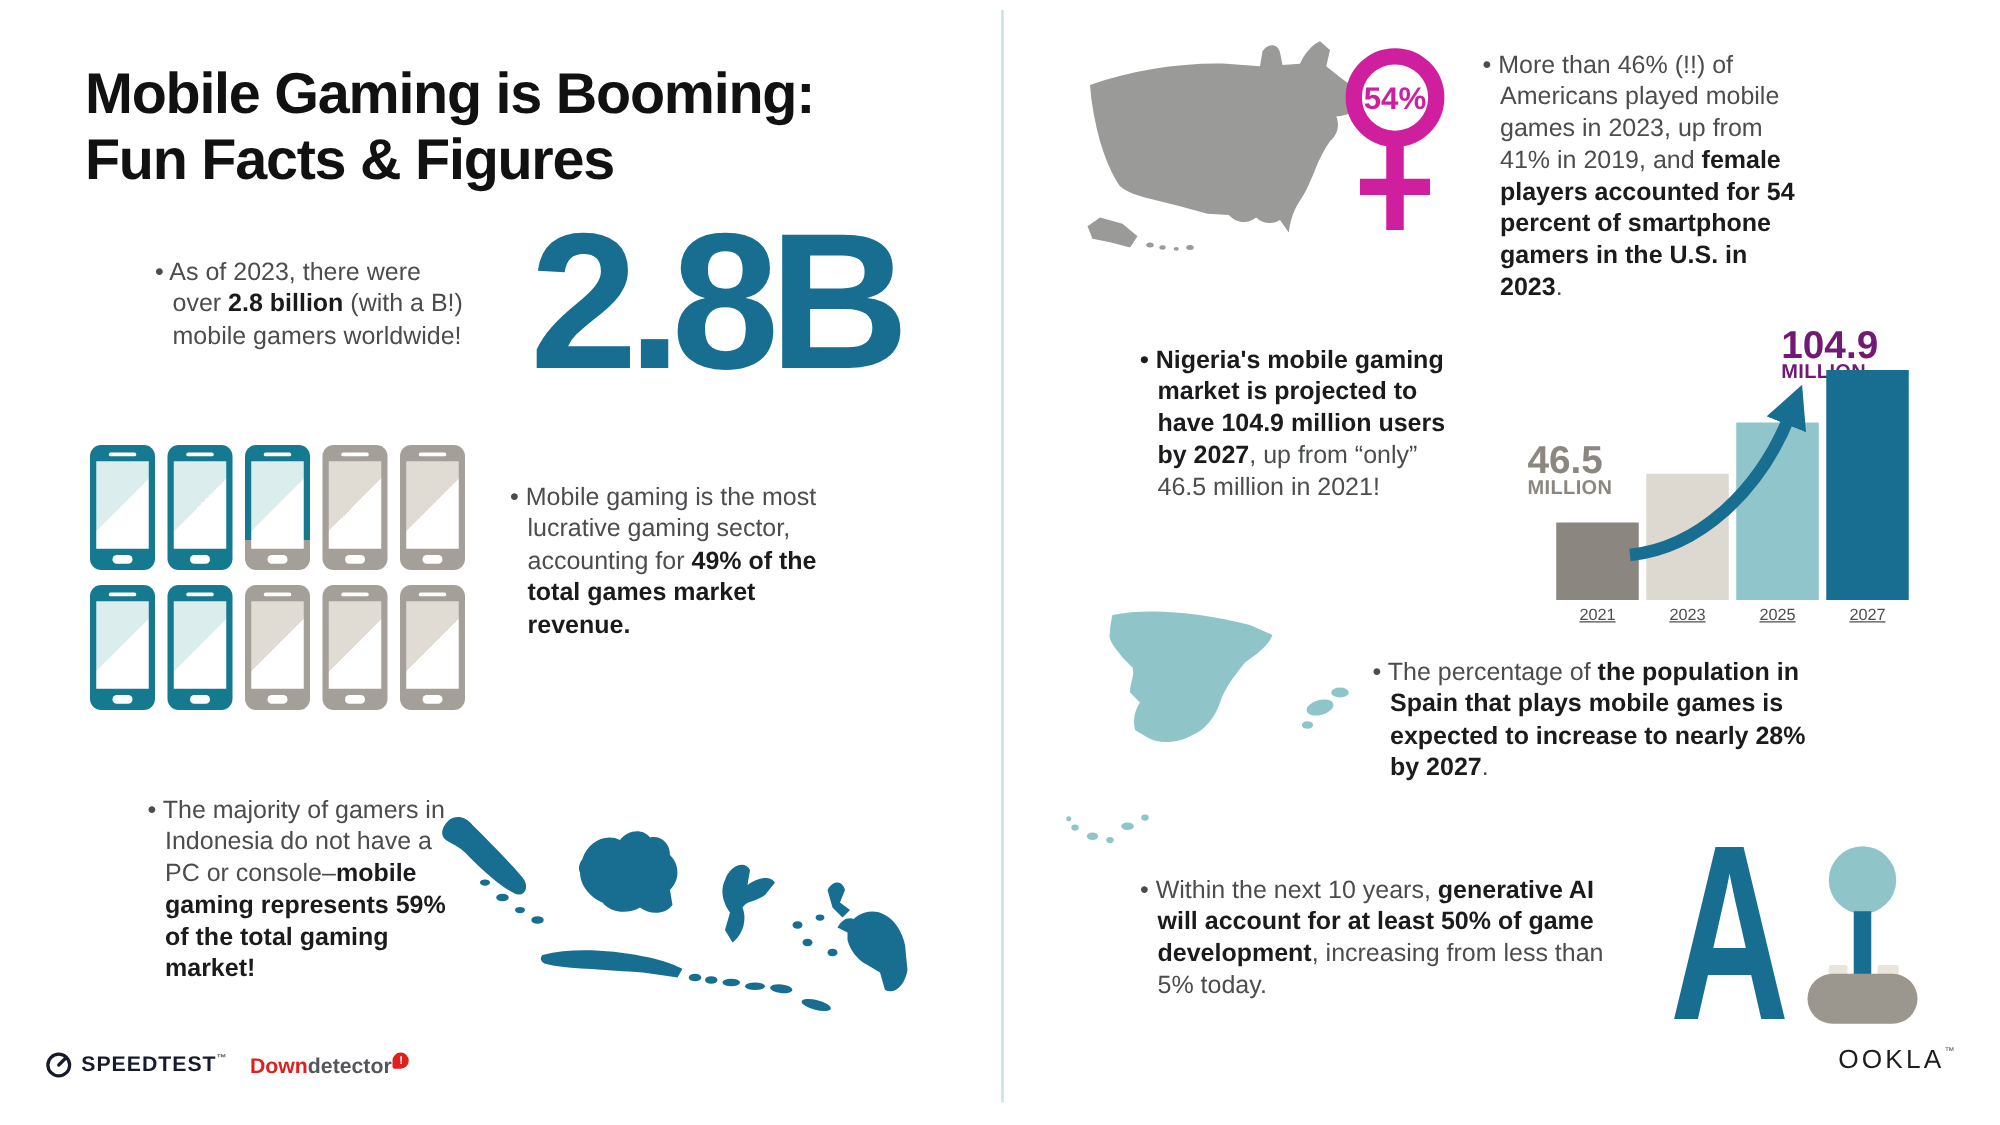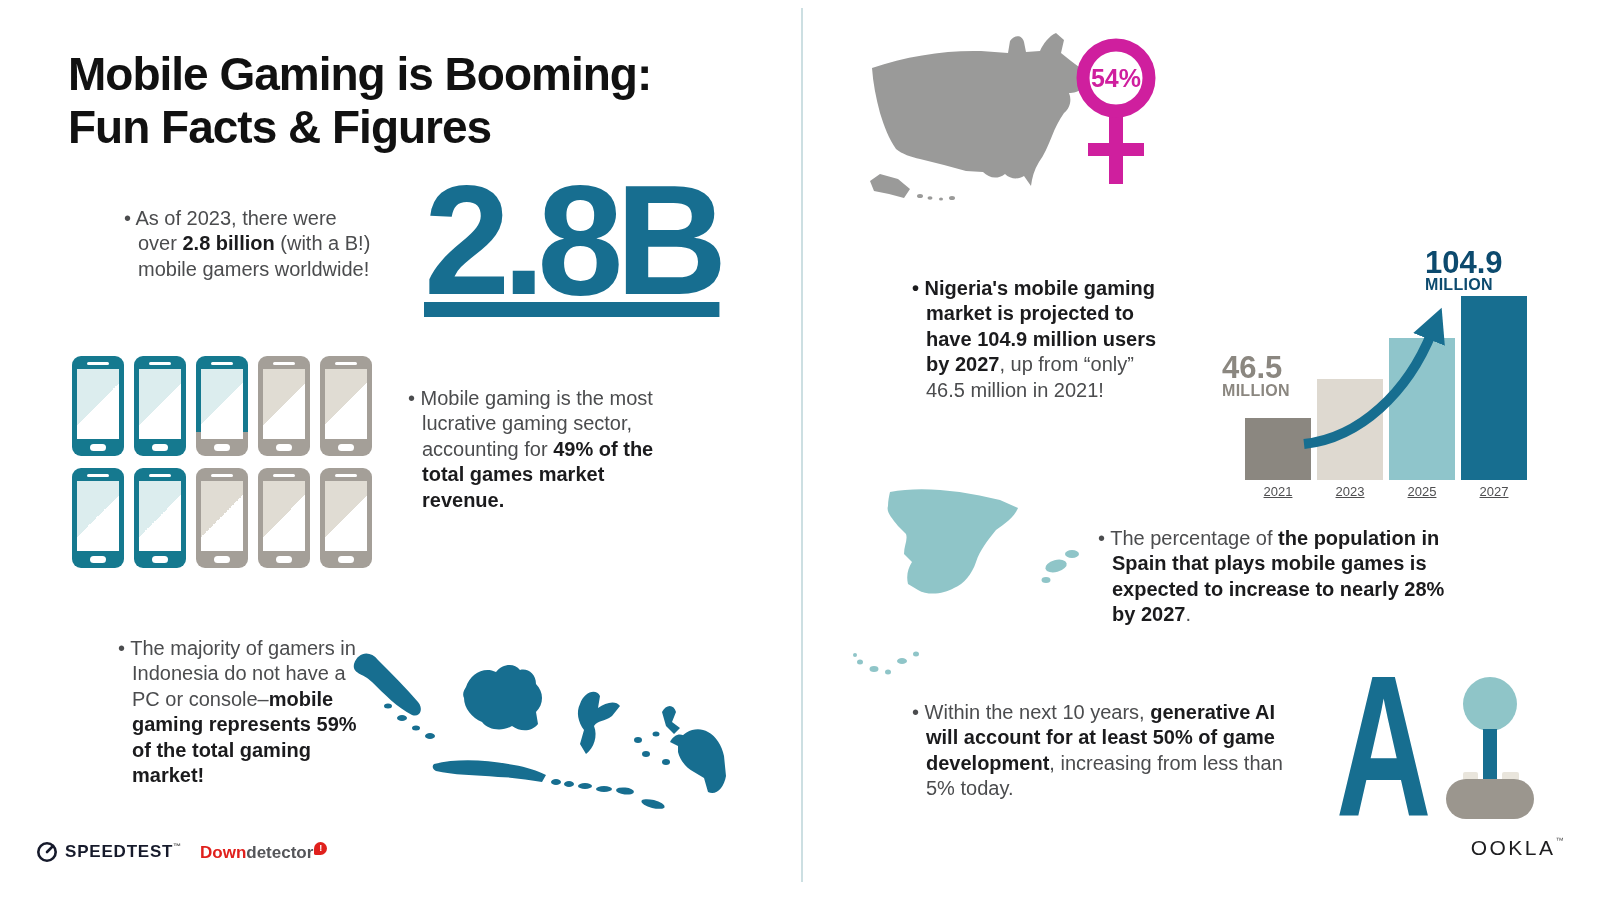--- a/index.html
+++ b/index.html
@@ -13,21 +13,21 @@
     left:68px; top:48px; font-size:46px; font-weight:700; color:#111;
     line-height:1.16; letter-spacing:-1px;
   }
   .bullet {
     font-size:20px; line-height:1.27; color:#4b4c4e;
     padding-left:14px; text-indent:-14px;
   }
   .bullet .b { font-weight:700; color:#1b1b1d; }
   .bignum {
     left:424px; top:163px; font-size:155px; font-weight:700; color:#176e90;
-    letter-spacing:-8px; line-height:1;text-decoration:underline;
+    letter-spacing:-8px; line-height:1;
   }
   
   .phone-grid { left:72px; top:356px; display:grid; grid-template-columns:repeat(5,52px); gap:12px 10px; }
   .phone { position:relative; width:52px; height:100px; border-radius:9px; }
   .phone.teal { background:#15798f; --tint:#dcedee; }
   .phone.gray { background:#a49f98; --tint:#e0dcd3; }
   .phone.half { background:linear-gradient(180deg,#15798f 0 76%,#a49f98 76% 100%); --tint:#dcedee; }
   .phone .screen { position:absolute; left:5px; right:5px; top:13px; bottom:17px;
     background:linear-gradient(135deg,var(--tint) 0 50%,#ffffff 50% 100%); }
   .phone .speaker { position:absolute; top:6px; left:50%; transform:translateX(-50%);
@@ -38,21 +38,21 @@
   
   .chart { left:1220px; top:246px; width:310px; height:234px; }
   .bars { position:absolute; left:25px; bottom:0; display:flex; align-items:flex-end; gap:6px; }
   .bar { width:66px; }
   .years { position:absolute; left:25px; top:238px; display:flex; gap:6px; }
   .years div { width:66px; text-align:center; font-size:13px; color:#4e4e50;text-decoration:underline; }
   .lab { position:absolute; font-weight:700; line-height:0.95; }
   .lab .v { font-size:31px; display:block; }
   .lab .u { font-size:16px; letter-spacing:0.3px; display:block; }
   .lab-start { left:2px; bottom:82px; color:#8b8780; }
-  .lab-end { left:205px; top:2px; color:#0c4a6e; }
+  .lab-end { left:205px; top:15px; color:#701a75; }
   .arrow-svg { left:1290px; top:292px; }
   
   .speedtest { left:36px; top:841px; display:flex; align-items:center; gap:7px; }
   .speedtest .word { font-size:17px; font-weight:700; color:#161a2b; letter-spacing:0.8px; }
   .tm { font-size:8px; vertical-align:top; color:#555; }
   .downdetector { left:200px; top:843px; font-size:17px; font-weight:700; }
   .downdetector .dd-down { color:#e0201c; }
   .downdetector .dd-rest { color:#55565a; }
   .dd-badge { display:inline-block; width:13px; height:13px; border-radius:7px 7px 7px 2px;
     background:#e0201c; color:#fff; font-size:9px; font-weight:700; text-align:center;
@@ -176,20 +176,21 @@
     </g>
   </svg>
 
   <svg class="abs" style="left:1068px; top:36px;" width="96" height="152" viewBox="0 0 96 152">
     <rect x="41" y="74" width="14" height="74" fill="#cf1f9e"></rect>
     <rect x="20" y="107" width="56" height="13" fill="#cf1f9e"></rect>
     <circle cx="48" cy="42" r="33" fill="#ffffff" stroke="#cf1f9e" stroke-width="13"></circle>
     <text x="48" y="51" text-anchor="middle" font-size="25" font-weight="700" fill="#cf1f9e">54%</text>
   </svg>
 
+  <p class="abs bullet b-usa"><span>• More than 46% (!!) of Americans played mobile games in 2023, up from 41% in 2019, and </span><span class="b">female players accounted for 54 percent of smartphone gamers in the U.S. in 2023</span><span>.</span></p>
 
   <p class="abs bullet b-nigeria"><span class="b">• Nigeria's mobile gaming market is projected to have 104.9 million users by 2027</span><span>, up from “only” 46.5 million in 2021!</span></p>
 
   <div class="abs chart">
     <div class="lab lab-start">
       <span class="v">46.5</span>
       <span class="u">MILLION</span>
     </div>
     <div class="lab lab-end">
       <span class="v">104.9</span>

